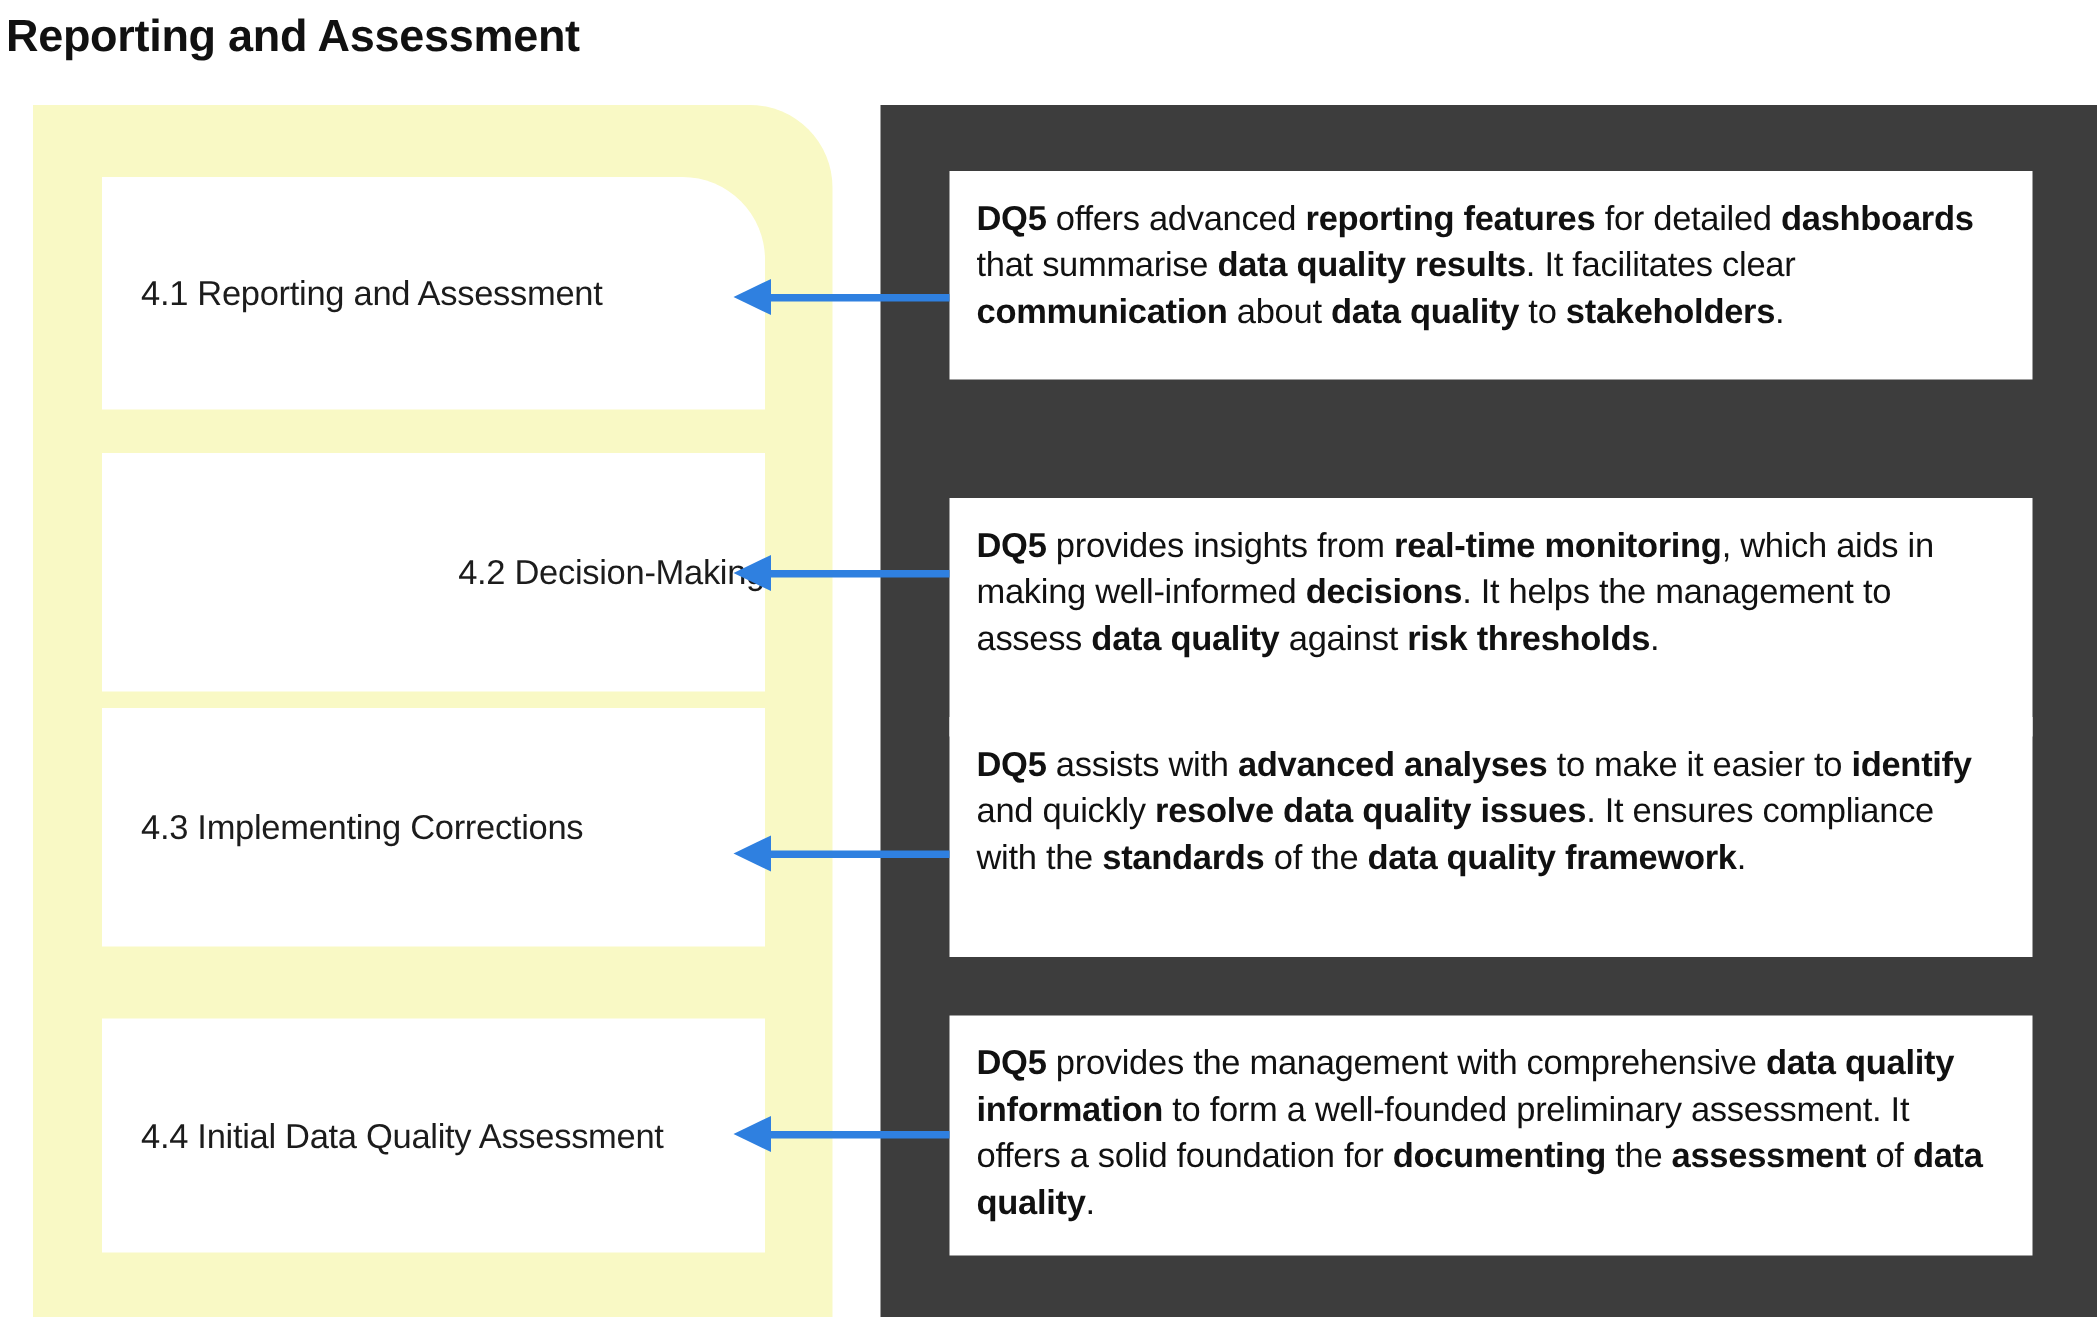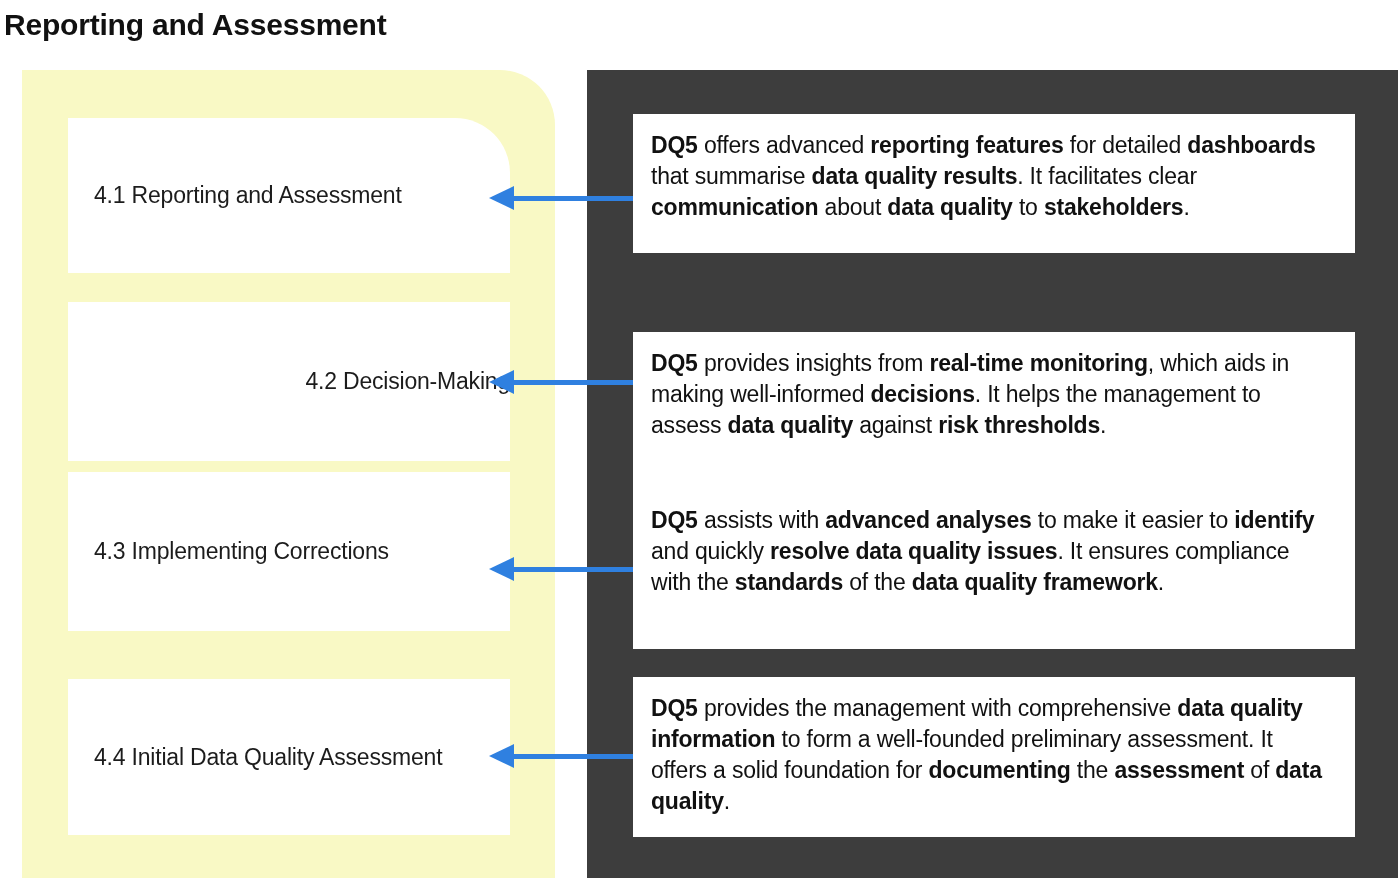--- a/index.html
+++ b/index.html
@@ -31,21 +31,21 @@
   .t2{top:232px;height:159px;justify-content:flex-end;}
   .t3{top:402px;height:159px;}
   .t4{top:609px;height:156px;text-align:right;}
   .desc-box{
     position:absolute;left:46px;width:722px;background:#ffffff;
     box-sizing:border-box;padding:16px 24px 14px 18px;
     font-size:23px;line-height:31px;color:#111;letter-spacing:-0.2px;
   }
   .d1{top:44px;height:139px;}
   .d2{top:232px;height:159px;margin-top:30px;}
-  .d3{top:419px;height:160px;}
+  .d3{top:408px;height:160px;}
   .d4{top:607px;height:160px;}
   .desc-box .b{font-weight:700;}
   .arrow{
     position:absolute;left:489px;width:144px;height:24px;
   }
   .arrow .shaft{
     position:absolute;left:16px;right:0;top:9.5px;height:5px;background:#2f80e0;
   }
   .arrow .head{
     position:absolute;left:0;top:0;width:0;height:0;

